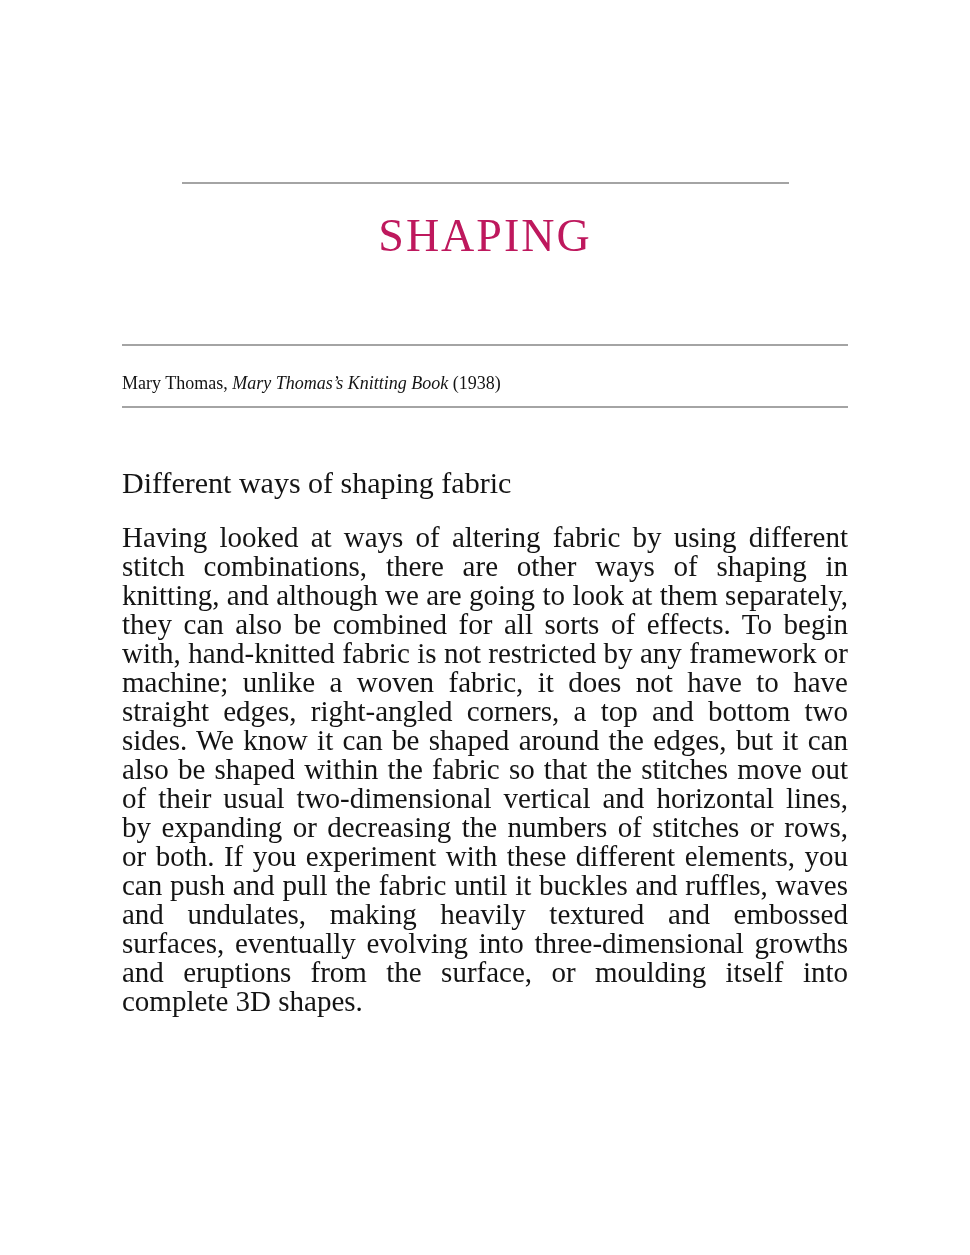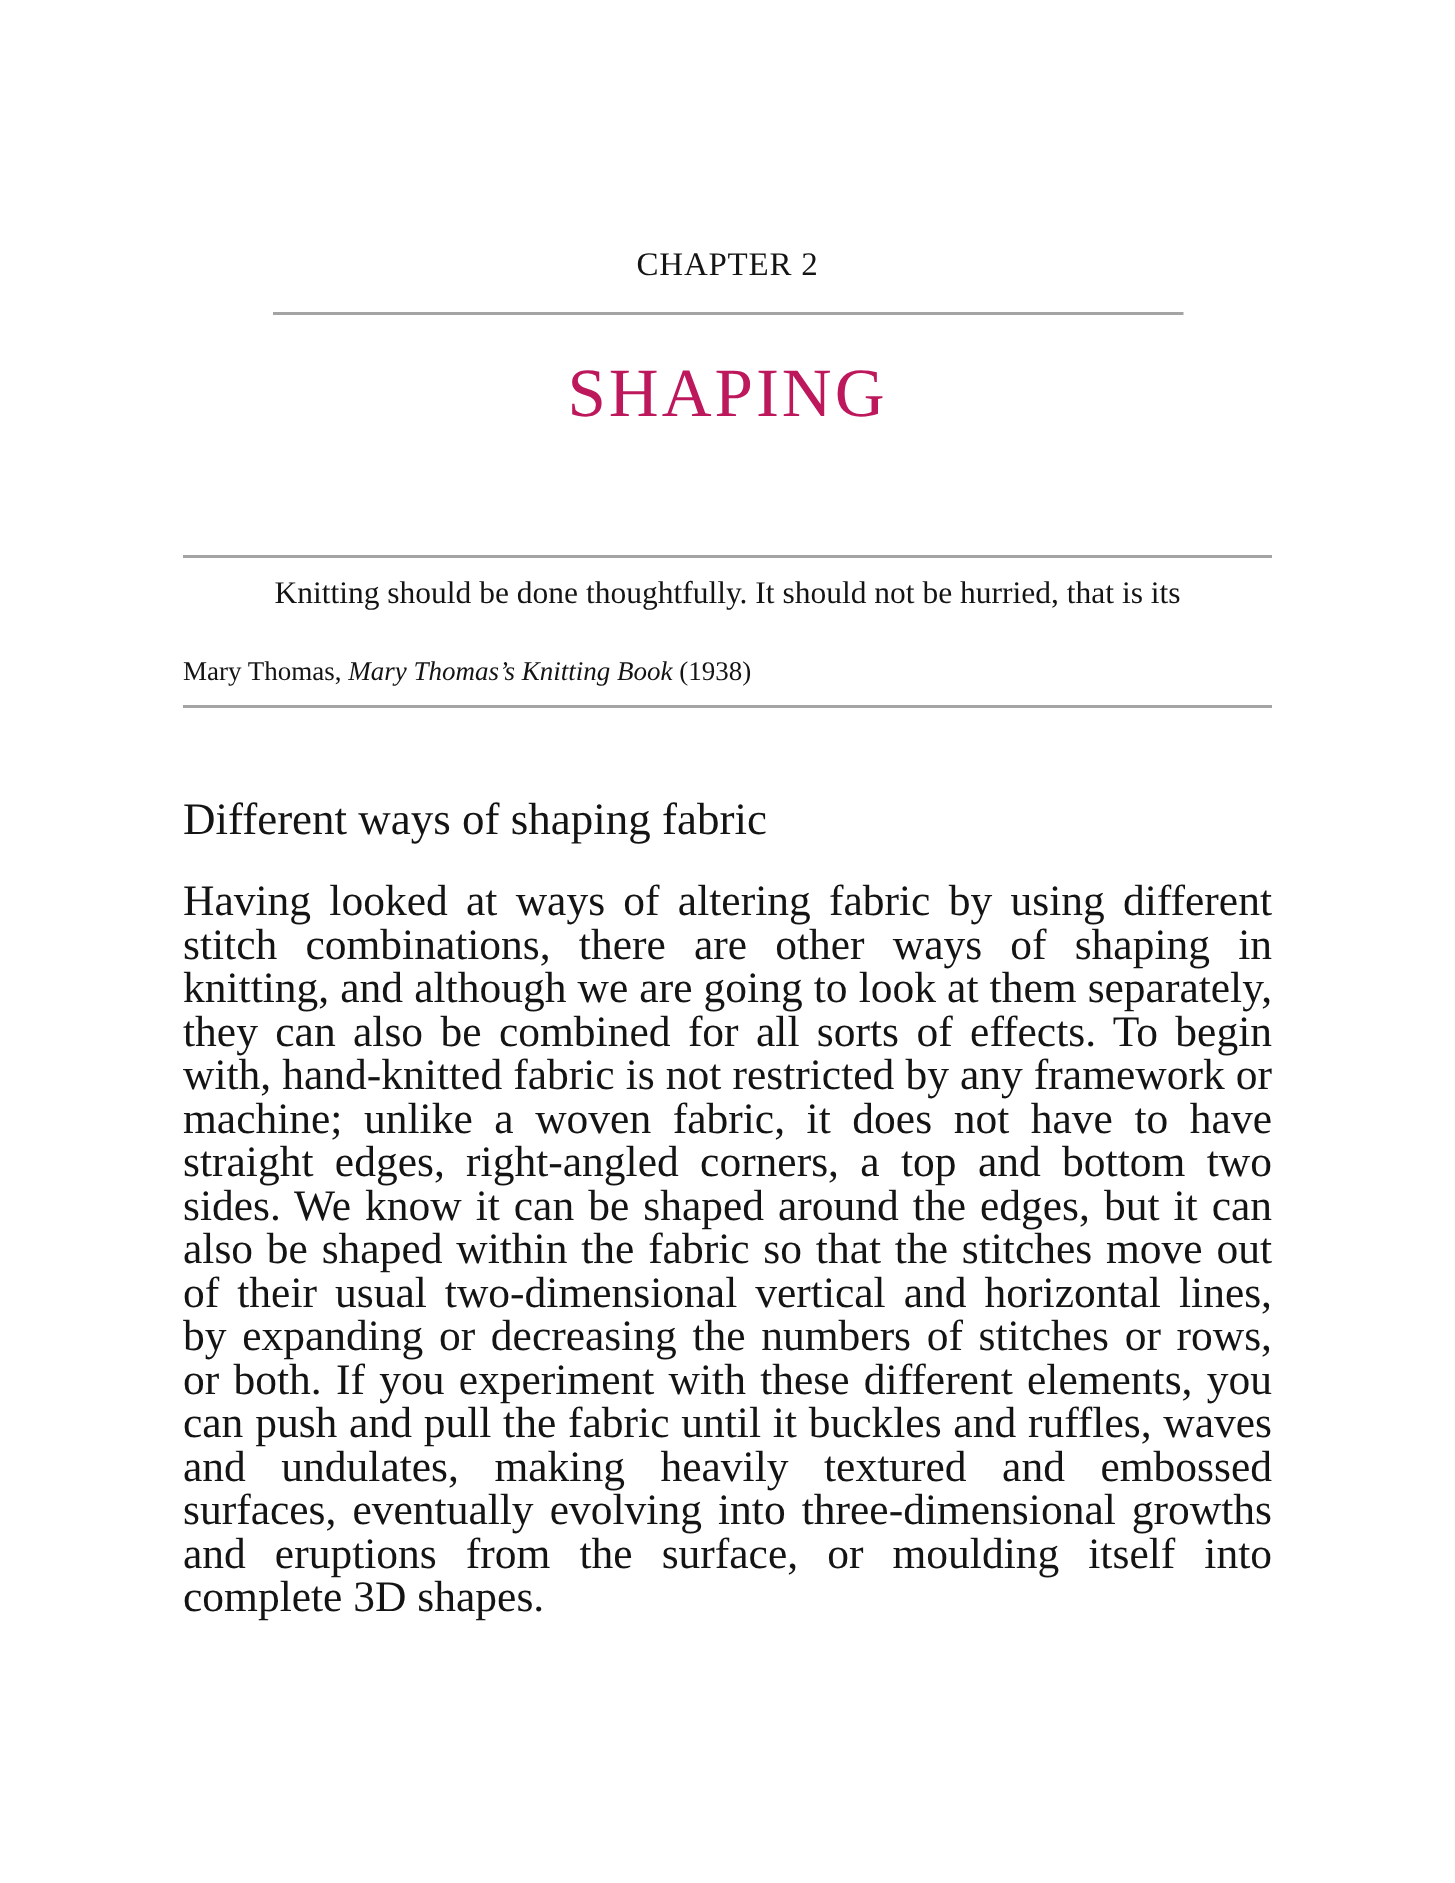--- a/index.html
+++ b/index.html
@@ -75,32 +75,30 @@
     line-height: 29px;
     text-align: justify;
     margin: 22px 0 0 0;
   }
 </style>
 </head>
 <body>
 
 <div class="page">
 
-  <div class="chapter-label">CHAPTER 2</div>
 
   <hr class="chapter-rule">
 
   <h1 class="title">SHAPING</h1>
 
   <div class="epigraph">
 
     <hr class="quote-rule">
 
     <div class="quote">
-        <div>Knitting should be done thoughtfully. It should not be hurried, that is its</div>
       </div>
 
     <div class="attribution"><span>Mary Thomas, </span><i>Mary Thomas’s Knitting Book</i><span> (1938)</span></div>
 
     <hr class="quote-rule quote-rule-bottom">
   </div>
 
   <h2 class="section-heading">Different ways of shaping fabric</h2>
 
   <p class="body-text">Having looked at ways of altering fabric by using different stitch combinations, there are other ways of shaping in knitting, and although we are going to look at them separately, they can also be combined for all sorts of effects. To begin with, hand-knitted fabric is not restricted by any framework or machine; unlike a woven fabric, it does not have to have straight edges, right-angled corners, a top and bottom two sides. We know it can be shaped around the edges, but it can also be shaped within the fabric so that the stitches move out of their usual two-dimensional vertical and horizontal lines, by expanding or decreasing the numbers of stitches or rows, or both. If you experiment with these different elements, you can push and pull the fabric until it buckles and ruffles, waves and undulates, making heavily textured and embossed surfaces, eventually evolving into three-dimensional growths and eruptions from the surface, or moulding itself into complete 3D shapes.</p>

